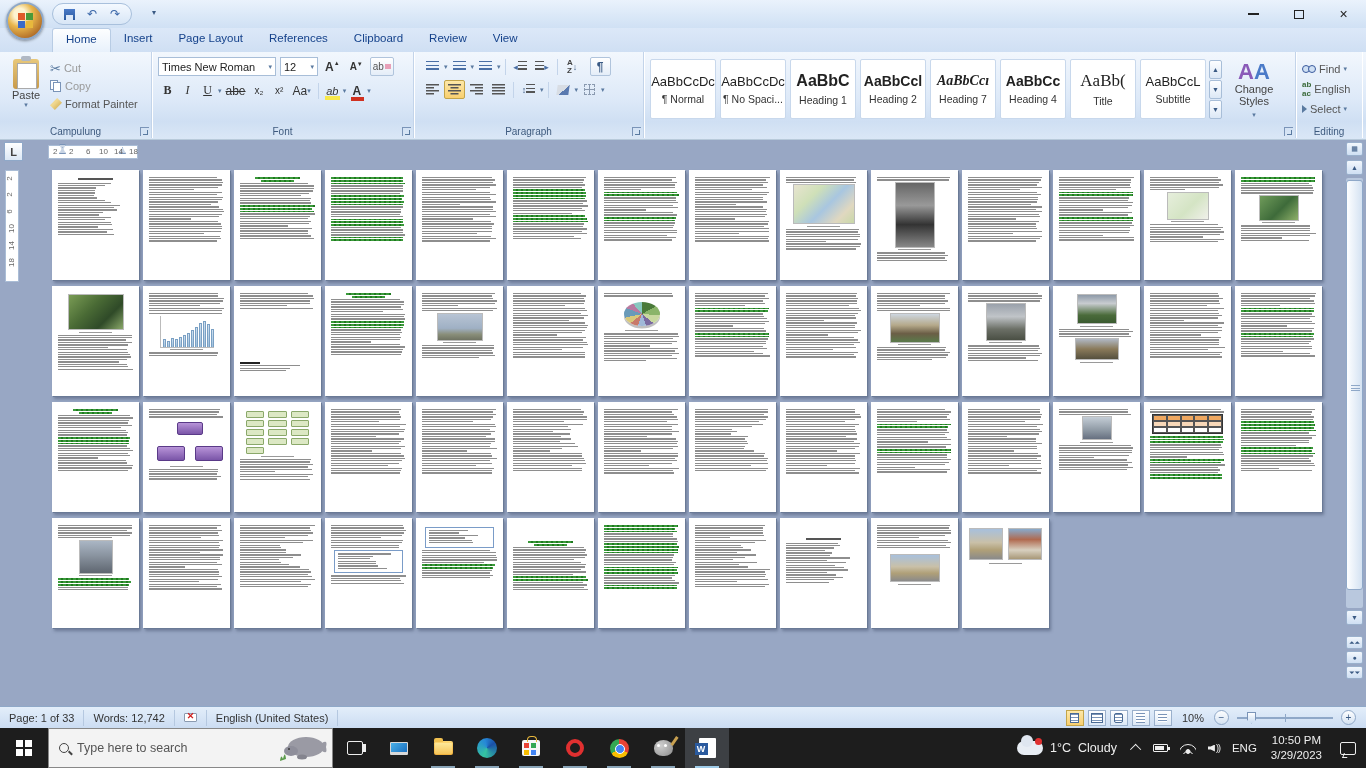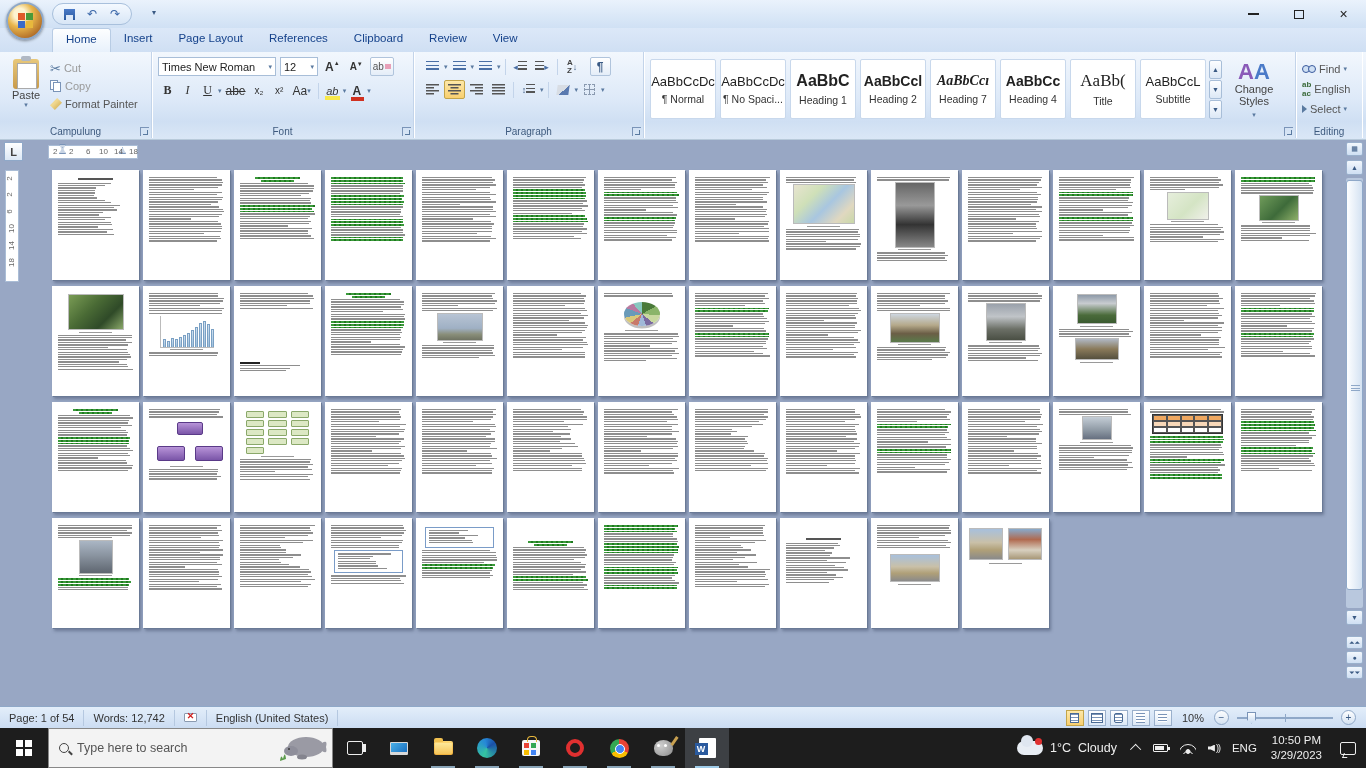--- a/index.html
+++ b/index.html
@@ -1830,21 +1830,21 @@
     <span style="top: 3px;">2</span>
     <span style="top: 19px;">2</span>
     <span style="top: 36px;">6</span>
     <span style="top: 53px;">10</span>
     <span style="top: 70px;">14</span>
     <span style="top: 87px;">18</span>
   </div>
 
 <div id="statusbar">
   <div class="st-seg">
-      <span>Page: 1 of 54</span>
+      <span>Page: 1 of 33</span>
     </div>
   <div class="st-seg">
       <span>Words: 12,742</span>
     </div>
   <div class="st-seg">
       <span class="book-ic"></span>
     </div>
   <div class="st-seg">
       <span>English (United States)</span>
     </div>

